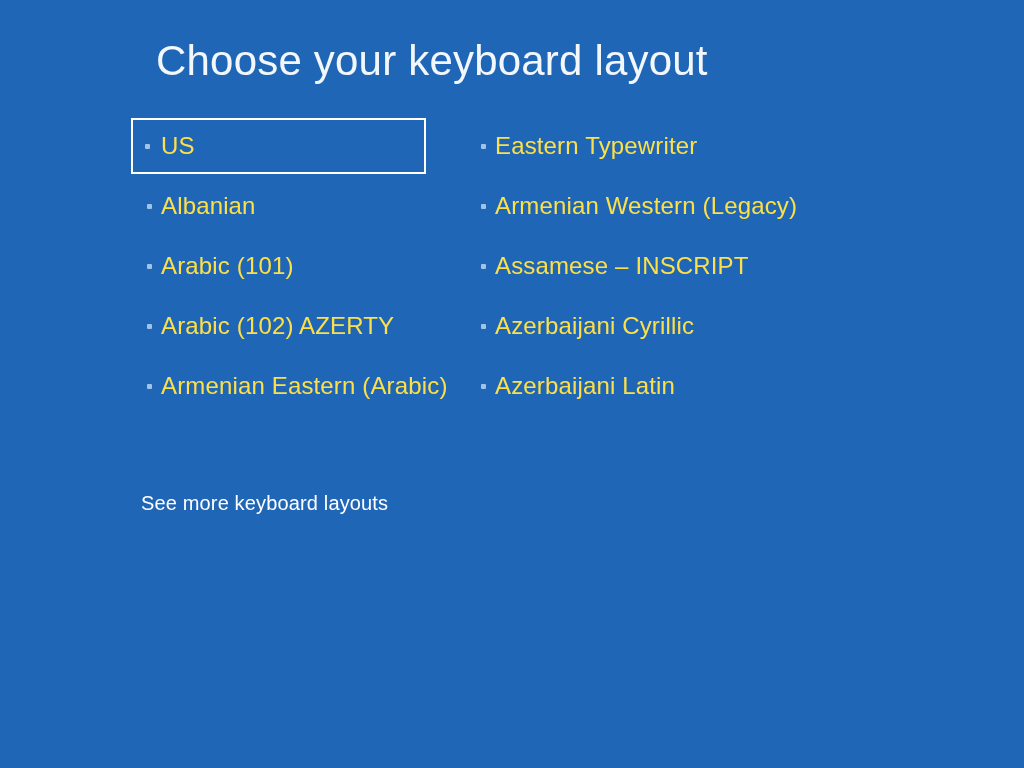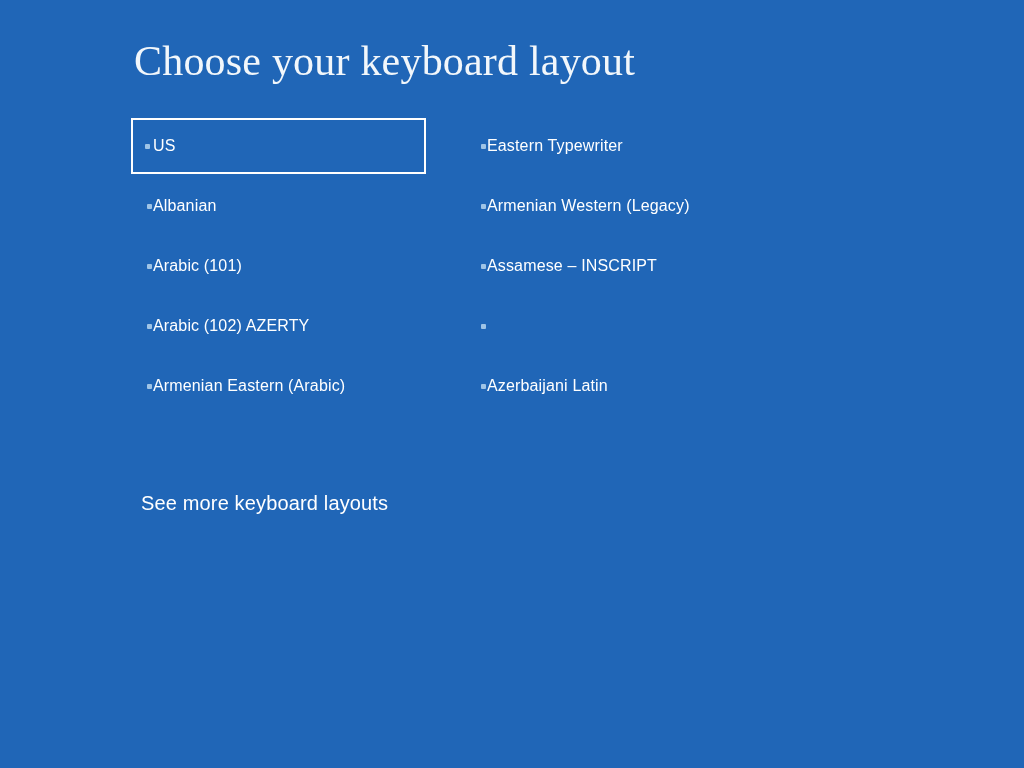--- a/index.html
+++ b/index.html
@@ -18,29 +18,28 @@
   #screen {
     position: relative;
     width: 1024px;
     height: 768px;
     background: #2066b7;
   }
 
   
   #page-title {
     position: absolute;
-    left: 134px;
+    left: 156px;
     top: 38px;
     font-size: 42px;
     font-weight: 300;
     letter-spacing: 0.2px;
     color: #f2f7fb;
     white-space: nowrap;
     line-height: 1.1;
-    font-family: Liberation Serif, serif;
   }
 
   
   .layout-column {
     position: absolute;
     top: 118px;
   }
   #column-left  { left: 131px; width: 330px; }
   #column-right { left: 465px; width: 340px; }
 
@@ -66,24 +65,24 @@
     top: 50%;
     width: 5px;
     height: 5px;
     margin-top: -2px;
     background: #9fc4e6;
     border-radius: 1px;
   }
   .layout-item.selected .bullet { left: 12px; }
 
   .item-label {
-    margin-left: 6px;
-    font-size: 16px;
+    margin-left: 14px;
+    font-size: 24px;
     font-weight: 300;
-    color: #ffffff;
+    color: #fde047;
     letter-spacing: 0.15px;
     white-space: nowrap;
   }
 
   
   #see-more-link {
     position: absolute;
     left: 141px;
     top: 492px;
     font-size: 20px;
@@ -133,20 +132,21 @@
       <div class="layout-item">
         <span class="bullet"></span>
         <span class="item-label">Armenian Western (Legacy)</span>
       </div>
       <div class="layout-item">
         <span class="bullet"></span>
         <span class="item-label">Assamese – INSCRIPT</span>
       </div>
       <div class="layout-item">
         <span class="bullet"></span>
+        <span class="item-label">Azerbaijani Cyrillic</span>
       </div>
       <div class="layout-item">
         <span class="bullet"></span>
         <span class="item-label">Azerbaijani Latin</span>
       </div>
     </div>
 
   <a id="see-more-link" href="#">See more keyboard layouts</a>
 
 </div>

